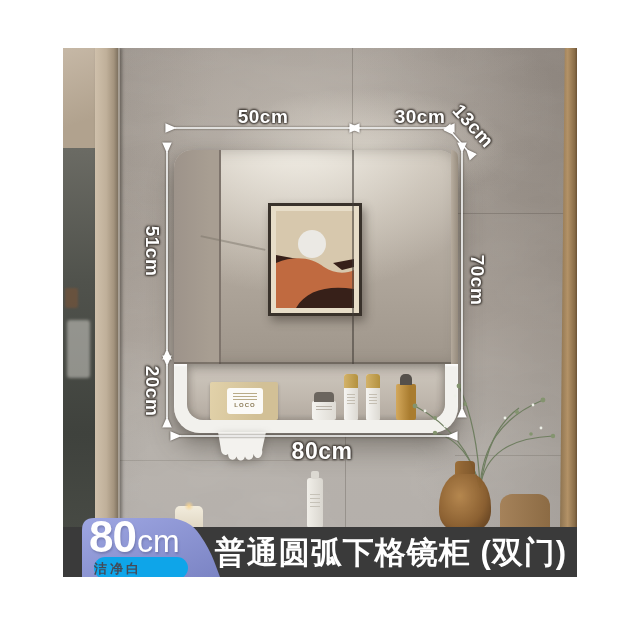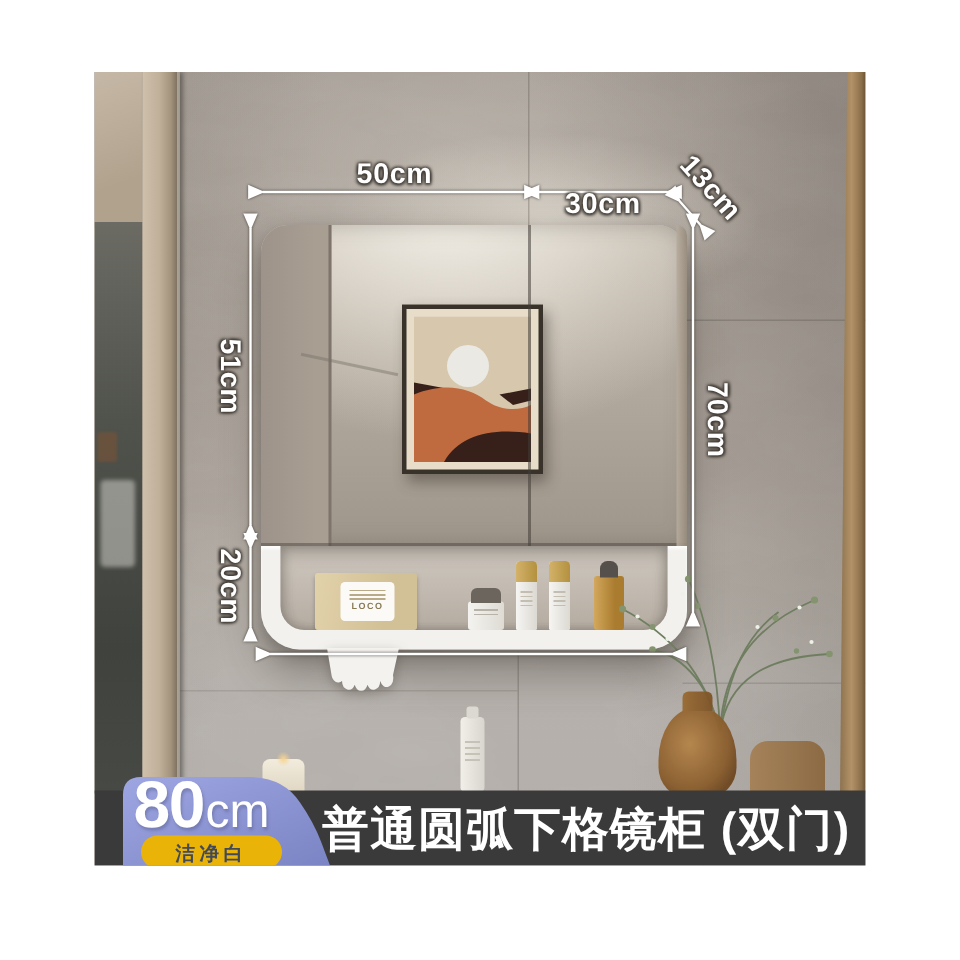--- a/index.html
+++ b/index.html
@@ -107,22 +107,22 @@
   
   .banner{position:absolute;left:0;top:479px;width:100%;height:50px;background:#3a3a3a;}
   .banner-title{position:absolute;left:148px;right:6px;top:0;height:50px;line-height:52px;text-align:center;
     color:#ffffff;font-weight:bold;font-size:31px;letter-spacing:1px;}
   .badge{position:absolute;left:0;top:466px;width:150px;height:63px;margin-left:19px;}
   .badge svg{position:absolute;inset:0;}
   .badge-size{position:absolute;left:7px;top:-2px;display:flex;align-items:baseline;color:#fff;
     text-shadow:1px 2px 2px rgba(70,74,120,.35);}
   .badge-num{font-size:44px;font-weight:bold;letter-spacing:-1px;}
   .badge-unit{font-size:32px;font-weight:normal;margin-left:1px;}
-  .badge-pill{position:absolute;left:12px;top:43px;width:94px;height:22px;background:#eab308;border-radius:12px;
-    text-align:center;line-height:23px;font-size:13px;font-weight:bold;color:#434a57;letter-spacing:3px;}
+  .badge-pill{position:absolute;left:12px;top:43px;width:94px;height:22px;background:#0ea5e9;border-radius:12px;
+    line-height:23px;font-size:13px;font-weight:bold;color:#434a57;letter-spacing:3px;}
 </style>
 </head>
 <body>
 
 <div class="stage">
   <div class="photo">
 
     <div class="wall"></div>
     <svg class="veins" width="514" height="481">
       <filter id="vein">
@@ -225,25 +225,26 @@
           <line x1="112" y1="80" x2="287" y2="80"></line>
           <line x1="296" y1="80" x2="382" y2="80"></line>
           <line x1="390" y1="86" x2="404" y2="102"></line>
           <line x1="104" y1="104" x2="104" y2="302"></line>
           <line x1="104" y1="317" x2="104" y2="370"></line>
           <line x1="399" y1="104" x2="399" y2="360"></line>
           <line x1="117" y1="388" x2="385" y2="388"></line>
         </g>
       </svg>
       <div class="dim" style="left:200px;top:69px;">50cm</div>
-      <div class="dim" style="left:339px;top:69px;margin-top:20px;">30cm</div>
+      <div class="dim" style="left:357px;top:69px;">30cm</div>
       <div class="dim r48" style="left:410px;top:78px;">13cm</div>
       <div class="dim r90" style="left:89px;top:203px;">51cm</div>
       <div class="dim r90" style="left:89px;top:343px;">20cm</div>
       <div class="dim r90" style="left:414px;top:232px;">70cm</div>
+      <div class="dim big" style="left:259px;top:403px;">80cm</div>
     </div>
 
     <div class="banner">
       <div class="banner-title">普通圆弧下格镜柜 (双门)</div>
     </div>
     <div class="badge">
       <svg viewBox="0 0 150 63">
         <defs>
           <linearGradient id="bg1" x1="0" y1="0" x2="1" y2="1">
             <stop offset="0" stop-color="#9ea6e2"></stop>

